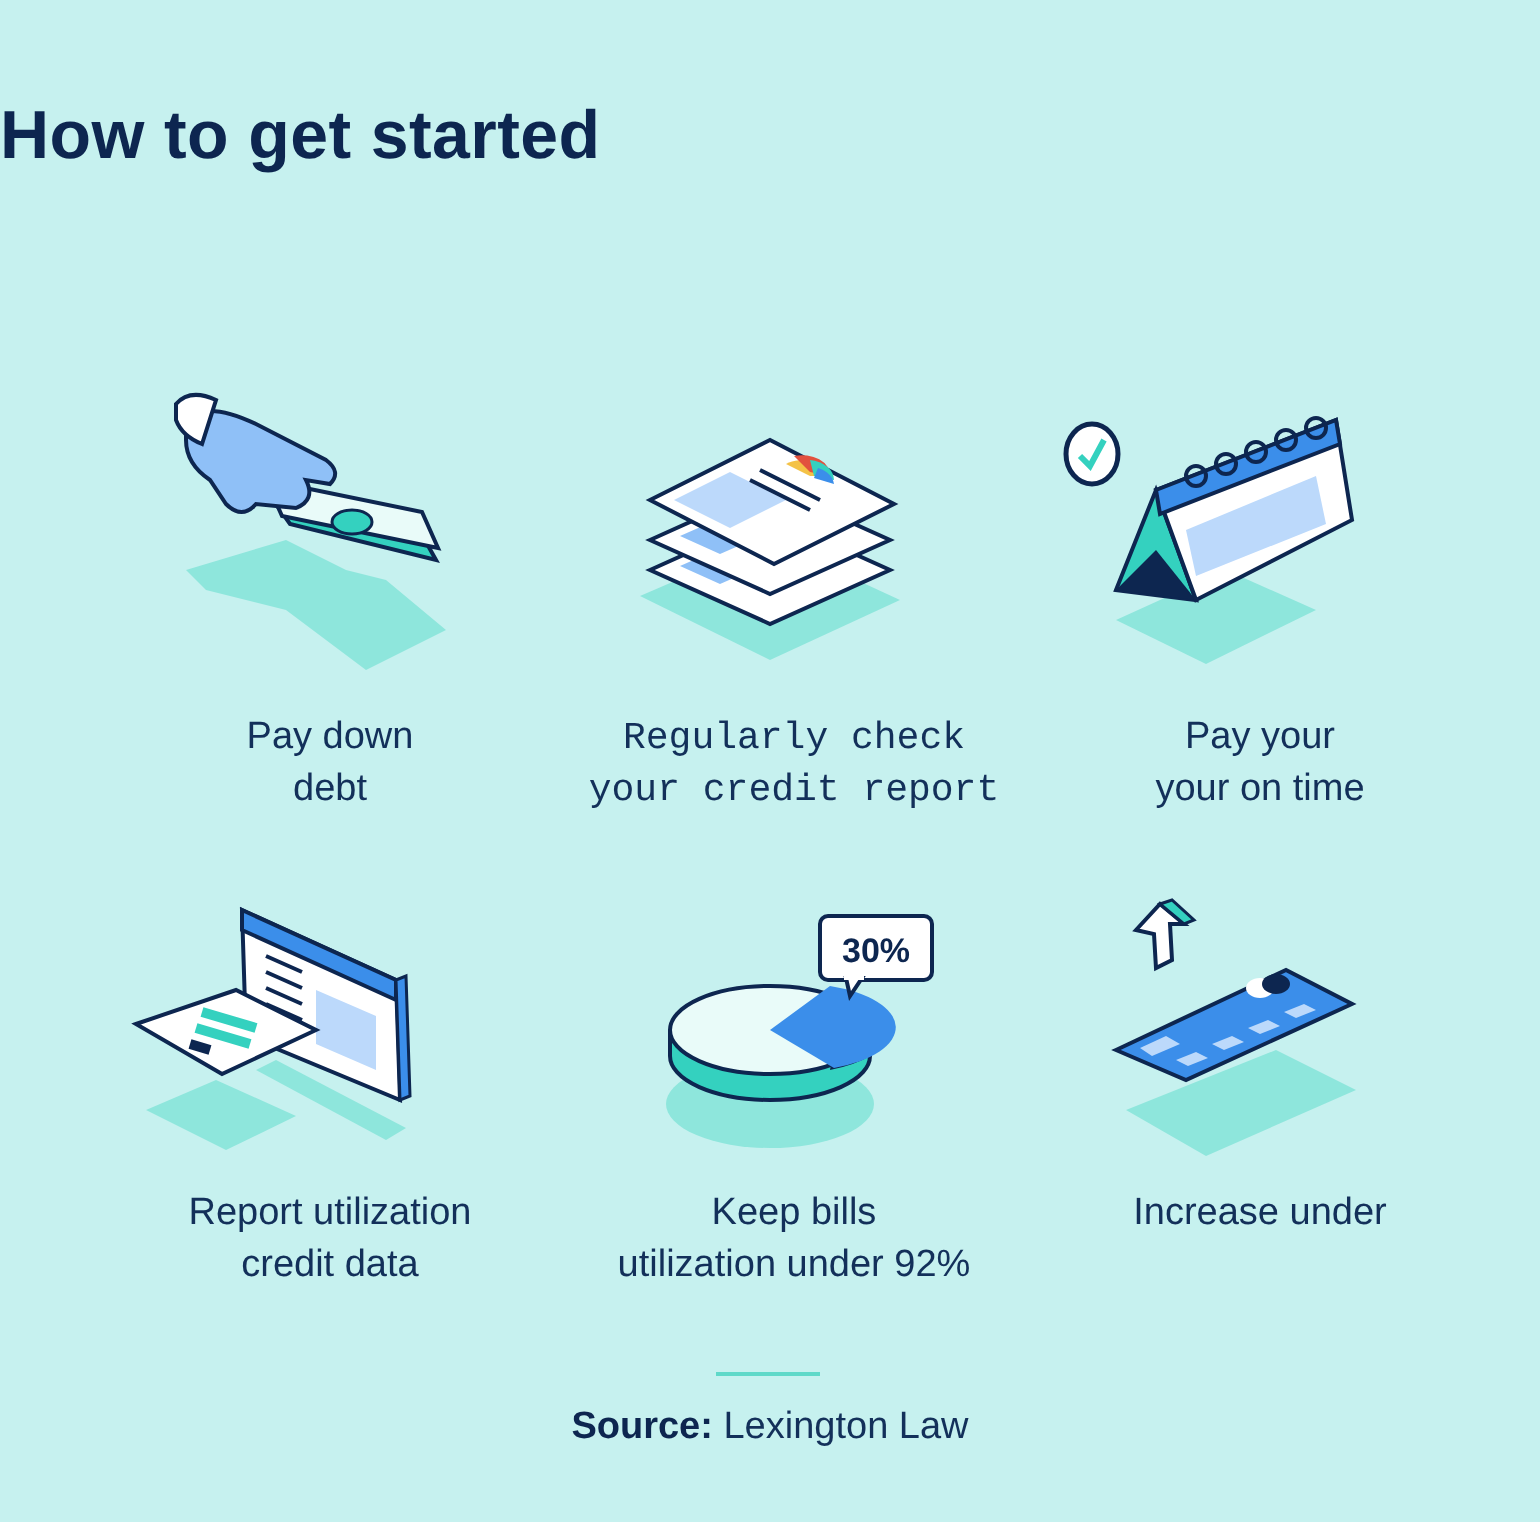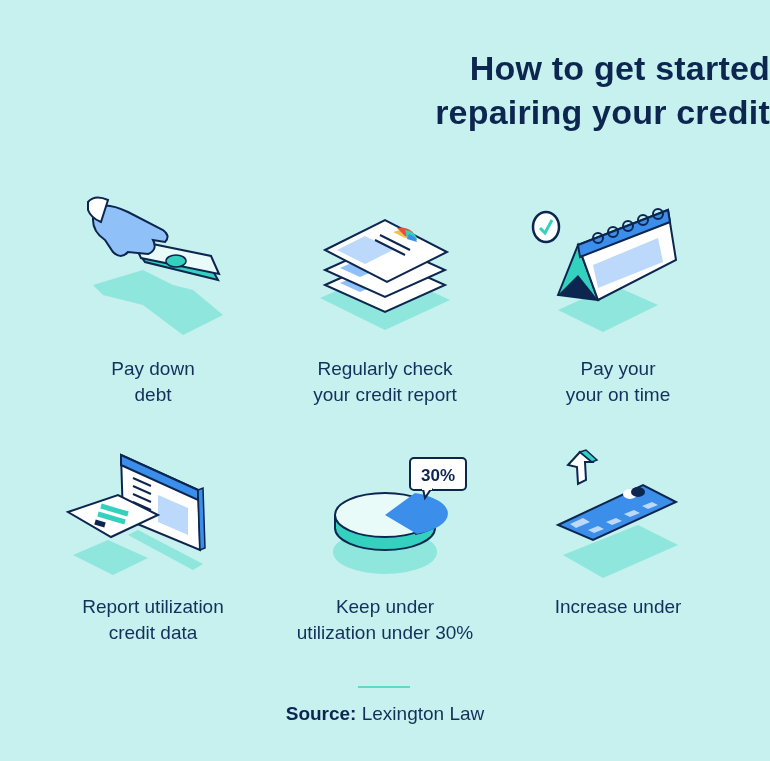--- a/index.html
+++ b/index.html
@@ -1,30 +1,29 @@
 <!DOCTYPE html>
 <html><head>
 <meta charset="utf-8">
 <style>
   html,body{margin:0;padding:0;}
   body{width:770px;height:761px;background:#c6f1ef;font-family:"Liberation Sans",sans-serif;color:#0f2a4a;position:relative;overflow:hidden;}
-  .title{position:absolute;left:0;top:46px;width:770px;text-align:right;font-weight:bold;font-size:34px;line-height:44px;color:#0d2650;letter-spacing:0.2px;}
+  .title{position:absolute;left:0;top:46px;width:770px;text-align:left;font-weight:bold;font-size:34px;line-height:44px;color:#0d2650;letter-spacing:0.2px;}
   .cell{position:absolute;width:240px;}
   .icon{position:absolute;left:0;top:0;width:240px;height:150px;}
-  .label{position:absolute;left:0;width:240px;text-align:center;font-size:19px;line-height:26px;color:#13305a;}
+  .label{position:absolute;left:12px;width:240px;text-align:center;font-size:19px;line-height:26px;color:#13305a;}
   .divider{position:absolute;left:358px;top:686px;width:52px;height:2px;background:#5fd9c9;}
   .source{position:absolute;left:0;top:703px;width:770px;text-align:center;font-size:19px;color:#13305a;}
   .source b{font-weight:bold;color:#0d2650;}
 </style>
 </head>
 <body>
 
 <div class="title">
   <div>How to get started</div>
-  <div>repairing your credit</div>
 </div>
 
 <div class="cell" style="left:33px;top:190px;">
   <svg class="icon" viewBox="0 0 240 150">
     <polygon points="60,95 110,80 140,95 160,100 190,125 150,145 110,115 70,105" fill="#8ee6dc"></polygon>
     <g transform="translate(0,0)">
       <polygon points="100,55 175,72 185,90 112,72" fill="#34d1bf" stroke="#0d2650" stroke-width="2"></polygon>
       <polygon points="100,50 178,66 186,84 108,68" fill="#e9fbf9" stroke="#0d2650" stroke-width="2"></polygon>
       <ellipse cx="143" cy="71" rx="10" ry="6" fill="#34d1bf" stroke="#0d2650" stroke-width="1.5"></ellipse>
       <path d="M60,20 Q70,10 95,22 L130,40 Q138,46 132,52 L120,50 Q125,60 115,64 L95,62 Q88,70 80,62 L72,50 Q60,42 60,30 Z" fill="#8fc0f7" stroke="#0d2650" stroke-width="2"></path>
@@ -46,21 +45,21 @@
     <polygon points="75,78 100,67 120,76 95,87" fill="#8fc0f7"></polygon>
     <polygon points="60,60 120,30 182,62 122,92" fill="#fff" stroke="#0d2650" stroke-width="2"></polygon>
     <polygon points="72,60 100,46 128,60 100,74" fill="#bcd9fb"></polygon>
     <line x1="110" y1="50" x2="140" y2="65" stroke="#0d2650" stroke-width="2"></line>
     <line x1="115" y1="45" x2="145" y2="60" stroke="#0d2650" stroke-width="2"></line>
     <path d="M128,42 A14,10 0 0 1 150,48 L140,48 Z" fill="#f4c247"></path>
     <path d="M132,38 A14,10 0 0 1 150,48 L140,46 Z" fill="#e2513e"></path>
     <path d="M140,40 A14,10 0 0 1 152,50 L142,48 Z" fill="#34d1bf"></path>
     <path d="M144,44 A14,10 0 0 1 152,52 L142,49 Z" fill="#3b8eea"></path>
   </svg>
-  <div class="label" style="top:166px;">
+  <div class="label" style="top:166px;font-family:Liberation Mono, monospace;">
     <div>Regularly check</div>
     <div>your credit report</div>
   </div>
 </div>
 
 <div class="cell" style="left:498px;top:190px;">
   <svg class="icon" viewBox="0 0 240 150">
     <polygon points="60,120 115,95 160,115 105,142" fill="#8ee6dc"></polygon>
     <polygon points="60,105 80,55 100,110" fill="#34d1bf" stroke="#0d2650" stroke-width="2"></polygon>
     <polygon points="60,105 80,85 100,110" fill="#0d2650"></polygon>
@@ -116,22 +115,22 @@
     <ellipse cx="120" cy="75" rx="50" ry="22" fill="#e9fbf9" stroke="#0d2650" stroke-width="2"></ellipse>
     <path d="M120,75 L150,53 A50,22 0 0 1 152,94 Z" fill="#3b8eea"></path>
     <g>
       <rect x="145" y="18" width="56" height="32" rx="4" fill="#fff" stroke="#0d2650" stroke-width="2"></rect>
       <polygon points="158,49 166,49 160,58" fill="#fff" stroke="#0d2650" stroke-width="2"></polygon>
       <rect x="157" y="46" width="10" height="4" fill="#fff"></rect>
       <text x="173" y="41" text-anchor="middle" font-family="Liberation Sans, sans-serif" font-weight="bold" font-size="17" fill="#0d2650">30%</text>
     </g>
   </svg>
   <div class="label" style="top:154px;">
-    <div>Keep under</div>
-    <div>utilization under 30%</div>
+    <div>Keep bills</div>
+    <div>utilization under 92%</div>
   </div>
 </div>
 
 <div class="cell" style="left:498px;top:440px;">
   <svg class="icon" viewBox="0 0 240 150">
     <polygon points="65,115 140,85 180,105 105,138" fill="#8ee6dc"></polygon>
     <polygon points="60,85 145,45 178,62 95,100" fill="#3b8eea" stroke="#0d2650" stroke-width="2"></polygon>
     <polygon points="72,84 85,78 92,82 78,88" fill="#bcd9fb"></polygon>
     <g fill="#bcd9fb">
         <polygon points="90,90 100,86 106,89 96,93"></polygon>

